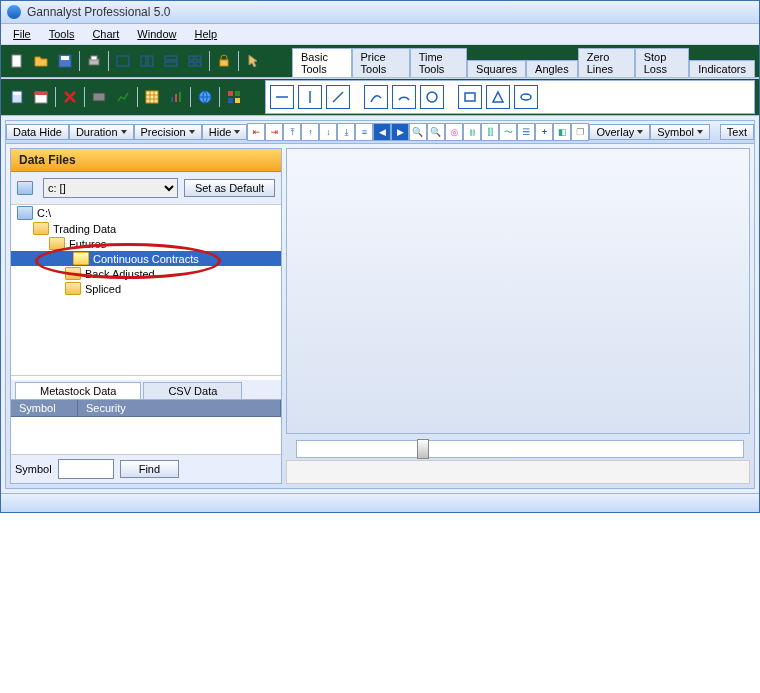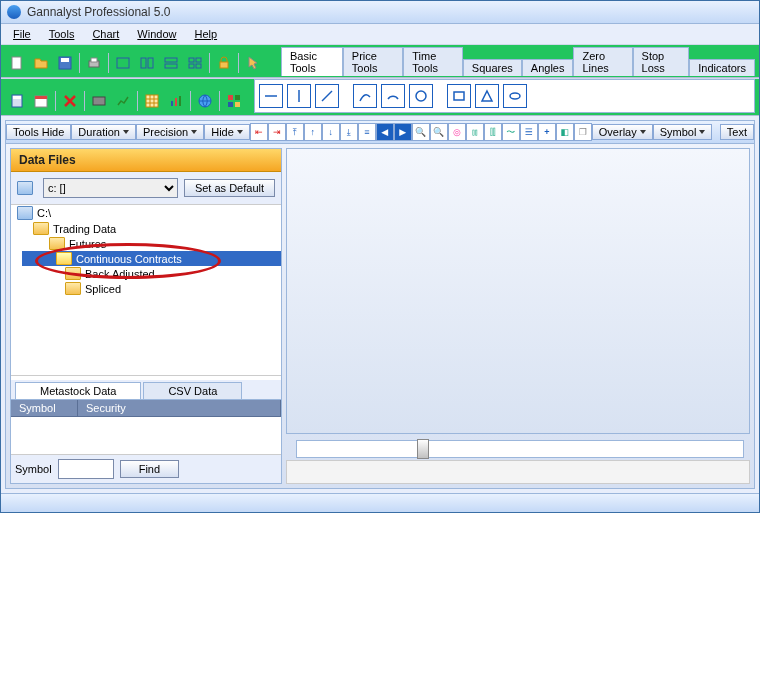--- a/index.html
+++ b/index.html
@@ -2,21 +2,21 @@
 <html><head>
 <meta charset="utf-8">
 <style>
 html,body{margin:0;padding:0;font-family:Tahoma,Arial,sans-serif;font-size:11px;background:#fff;color:#000;overflow:hidden}
 .window{width:760px;height:513px;border:1px solid #3a6ea5;box-sizing:border-box;display:flex;flex-direction:column;background:#e8eefb}
 .titlebar{height:22px;background:linear-gradient(#e8f1fe,#c4d9f7);border-bottom:1px solid #9bb6db;display:flex;align-items:center;padding:0 6px;font-size:12px;color:#333}
 .titlebar .glyph{width:14px;height:14px;border-radius:50%;background:linear-gradient(#4aa0f0,#1b5fbf);margin-right:6px}
 .menubar{height:20px;background:#e8eefb;display:flex;align-items:center;padding:0 4px;gap:2px}
 .menubar span{padding:2px 8px;cursor:default}
 .menubar span u{text-decoration:underline}
-.toolrow{background:#22c55e;border-top:1px solid #d0d9ea;border-bottom:1px solid #b0bdd6;display:flex;align-items:flex-end;padding:2px 4px;gap:2px}
+.toolrow{background:#14532d;border-top:1px solid #d0d9ea;border-bottom:1px solid #b0bdd6;display:flex;align-items:center;padding:2px 4px;gap:13px}
 .tbtn{width:22px;height:22px;border:1px solid transparent;display:flex;align-items:center;justify-content:center;cursor:default;border-radius:2px}
 .tbtn svg{width:16px;height:16px}
 .sep{width:1px;height:20px;background:#b0bdd6;margin:0 2px}
 .tabstrip{display:flex;align-items:flex-end;margin-left:6px;gap:-1px}
 .tab{border:1px solid #9bb6db;border-bottom:none;padding:2px 8px;background:#e0e8f6;font-size:11px;cursor:default;position:relative;top:1px}
 .tab.active{background:#fff;z-index:2}
 .tabcontent{flex:1;background:#fff;border:1px solid #9bb6db;margin-left:6px;padding:4px;display:flex;gap:4px}
 .sqbtn{width:22px;height:22px;border:1px solid #1b5fbf;background:#fff;display:flex;align-items:center;justify-content:center;cursor:default}
 .sqbtn svg{width:14px;height:14px}
 .portfolio{margin:4px;border:1px solid #9bb6db;background:linear-gradient(#f0f4fc,#d6e0f2);flex:1;display:flex;flex-direction:column;overflow:hidden}
@@ -259,21 +259,21 @@
           <svg viewBox="0 0 14 14">
             <ellipse cx="7" cy="7" rx="5" ry="3" fill="none" stroke="#1b5fbf" stroke-width="1.5"></ellipse>
           </svg>
         </div>
     </div>
   </div>
 
   <div class="portfolio">
     <div class="ctrlbar">
       <div class="ctrlbtn">
-          <span>Tools Hide</span>
+          <span>Data Hide</span>
         </div>
       <div class="ctrlbtn">
           <span>Duration</span>
           <span class="dd"></span>
         </div>
       <div class="ctrlbtn">
           <span>Precision</span>
           <span class="dd"></span>
         </div>
       <div class="ctrlbtn">
@@ -337,21 +337,21 @@
               <span>C:\</span>
             </div>
             <div class="tnode" style="padding-left: 22px;">
               <span class="fld"></span>
               <span>Trading Data</span>
             </div>
             <div class="tnode" style="padding-left: 38px;">
               <span class="fld"></span>
               <span>Futures</span>
             </div>
-            <div class="tnode selected" style="padding-left: 34px; margin-left: 11px;">
+            <div class="tnode selected" style="padding-left: 62px;">
               <span class="fld"></span>
               <span>Continuous Contracts</span>
             </div>
             <div class="circle-annot" style="left: 24px; top: 38px; width: 180px; height: 30px;"></div>
             <div class="tnode" style="padding-left: 54px;">
               <span class="fld"></span>
               <span>Back Adjusted</span>
             </div>
             <div class="tnode" style="padding-left: 54px;">
               <span class="fld"></span>

